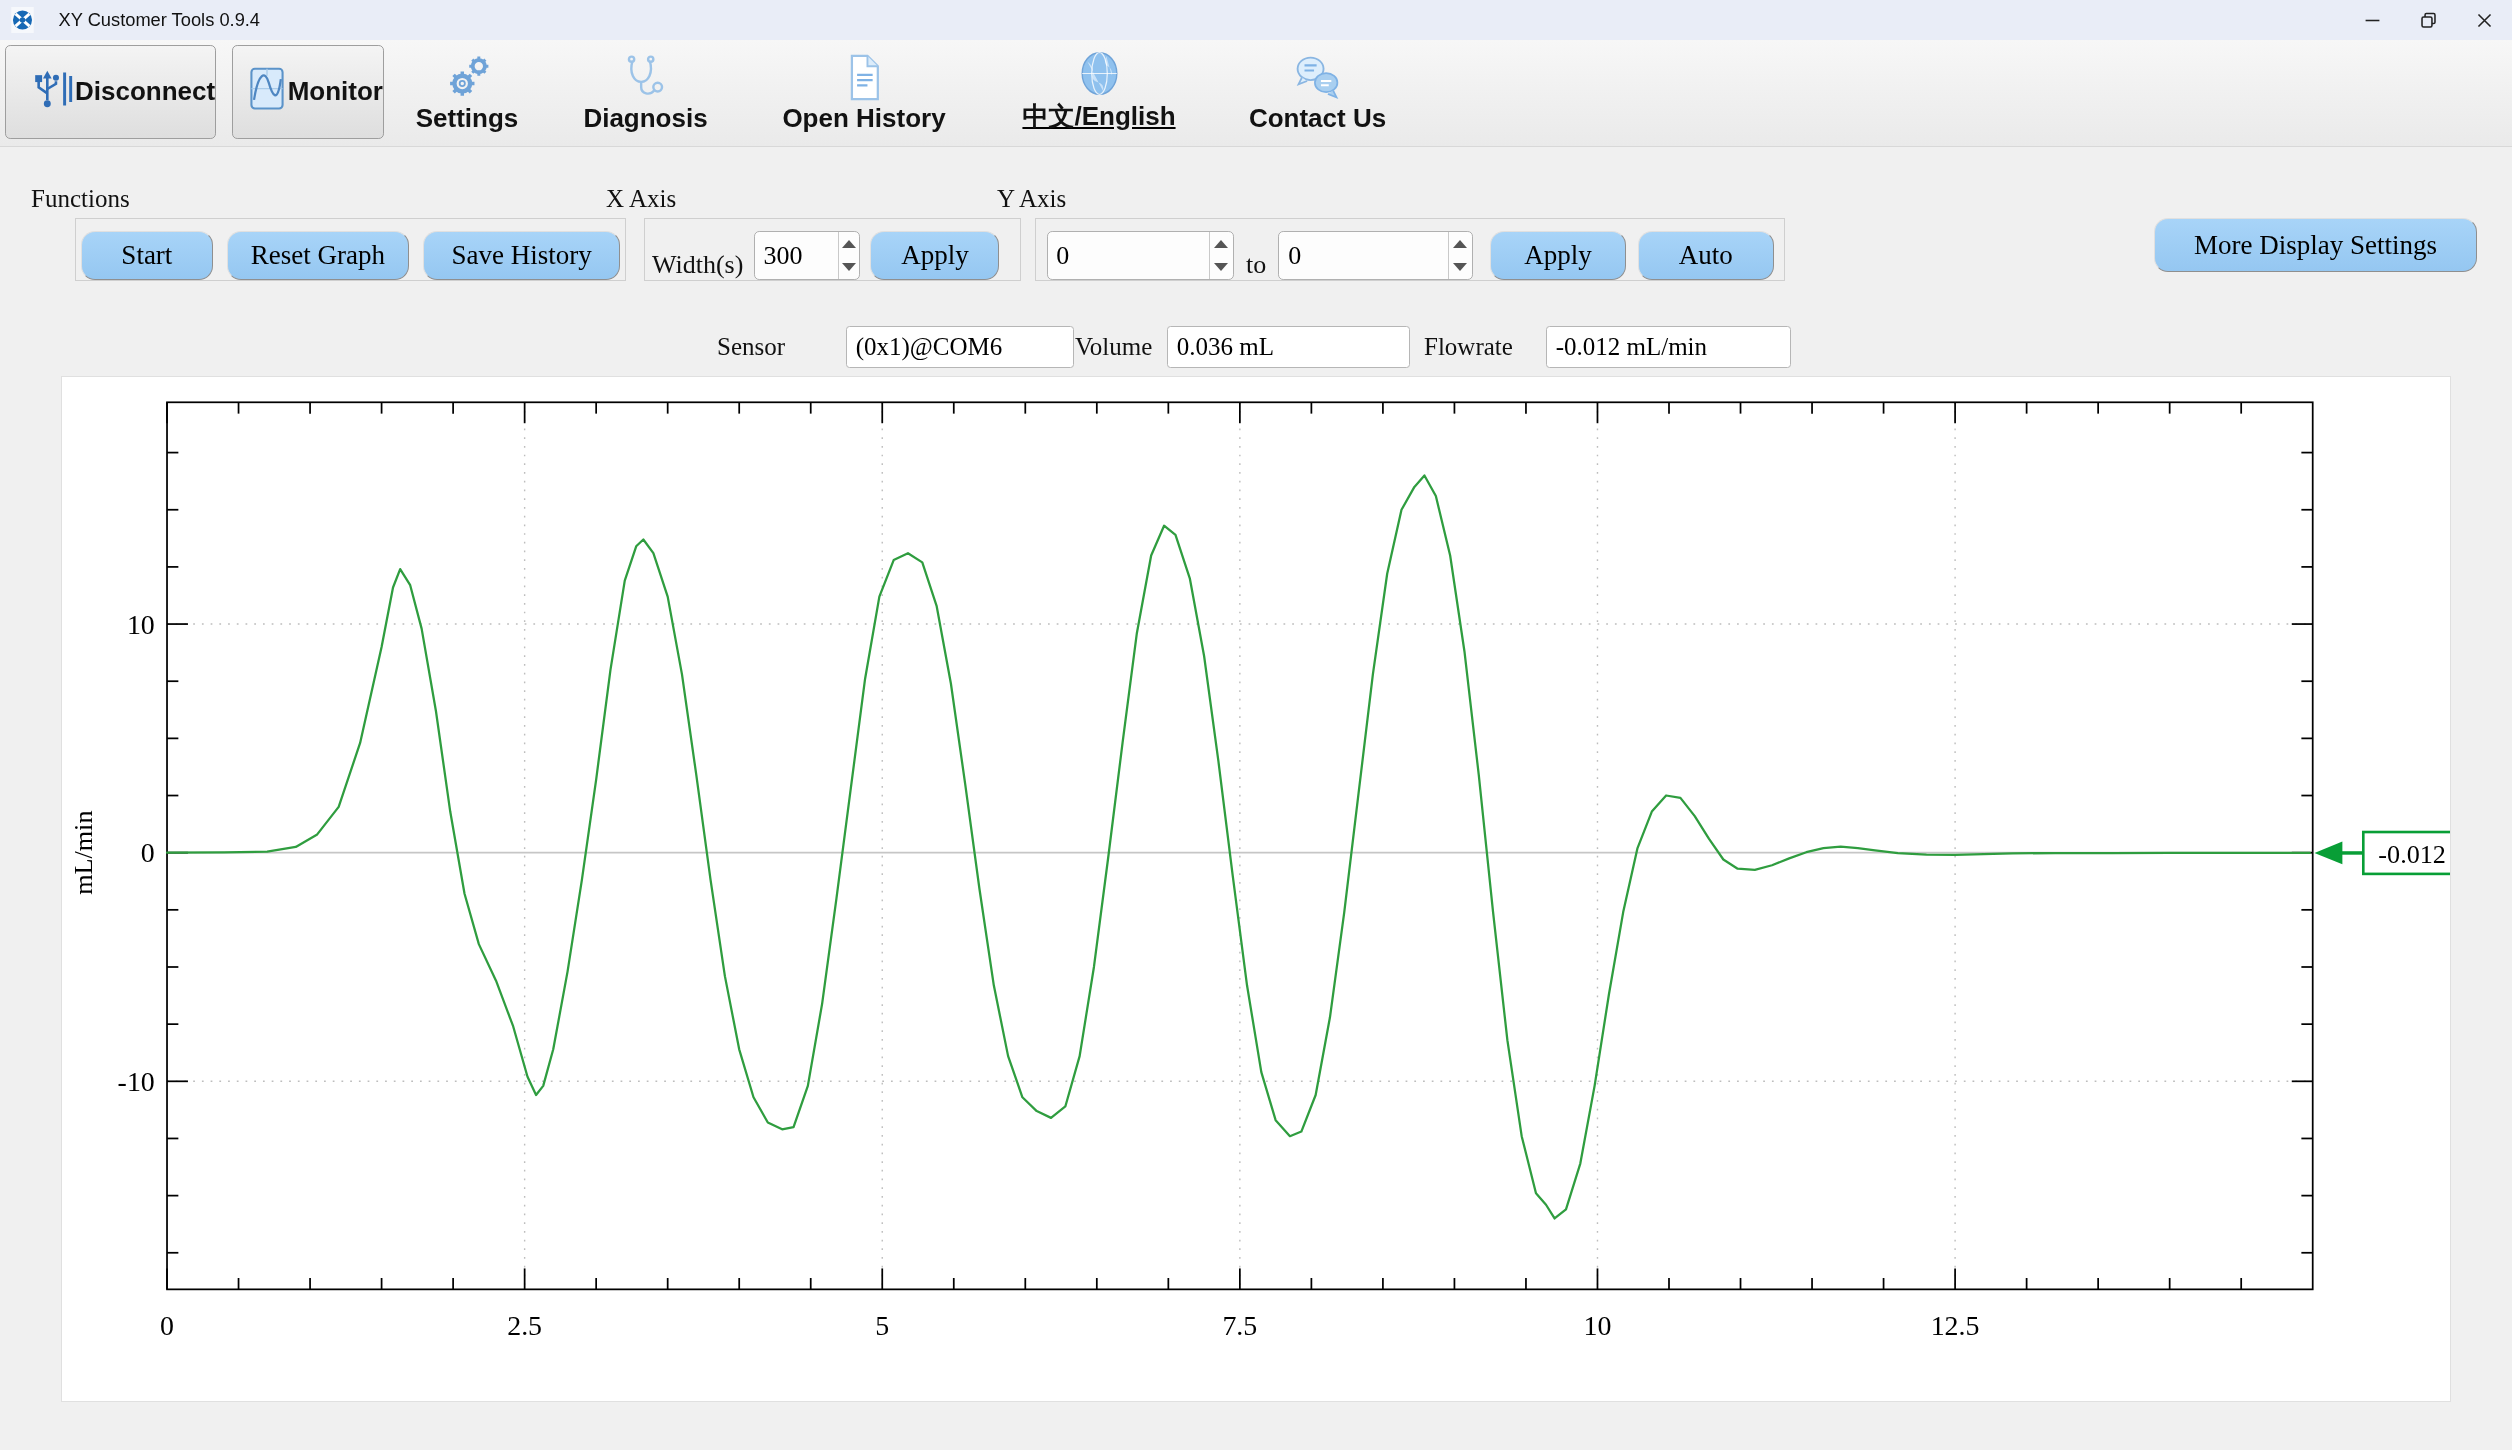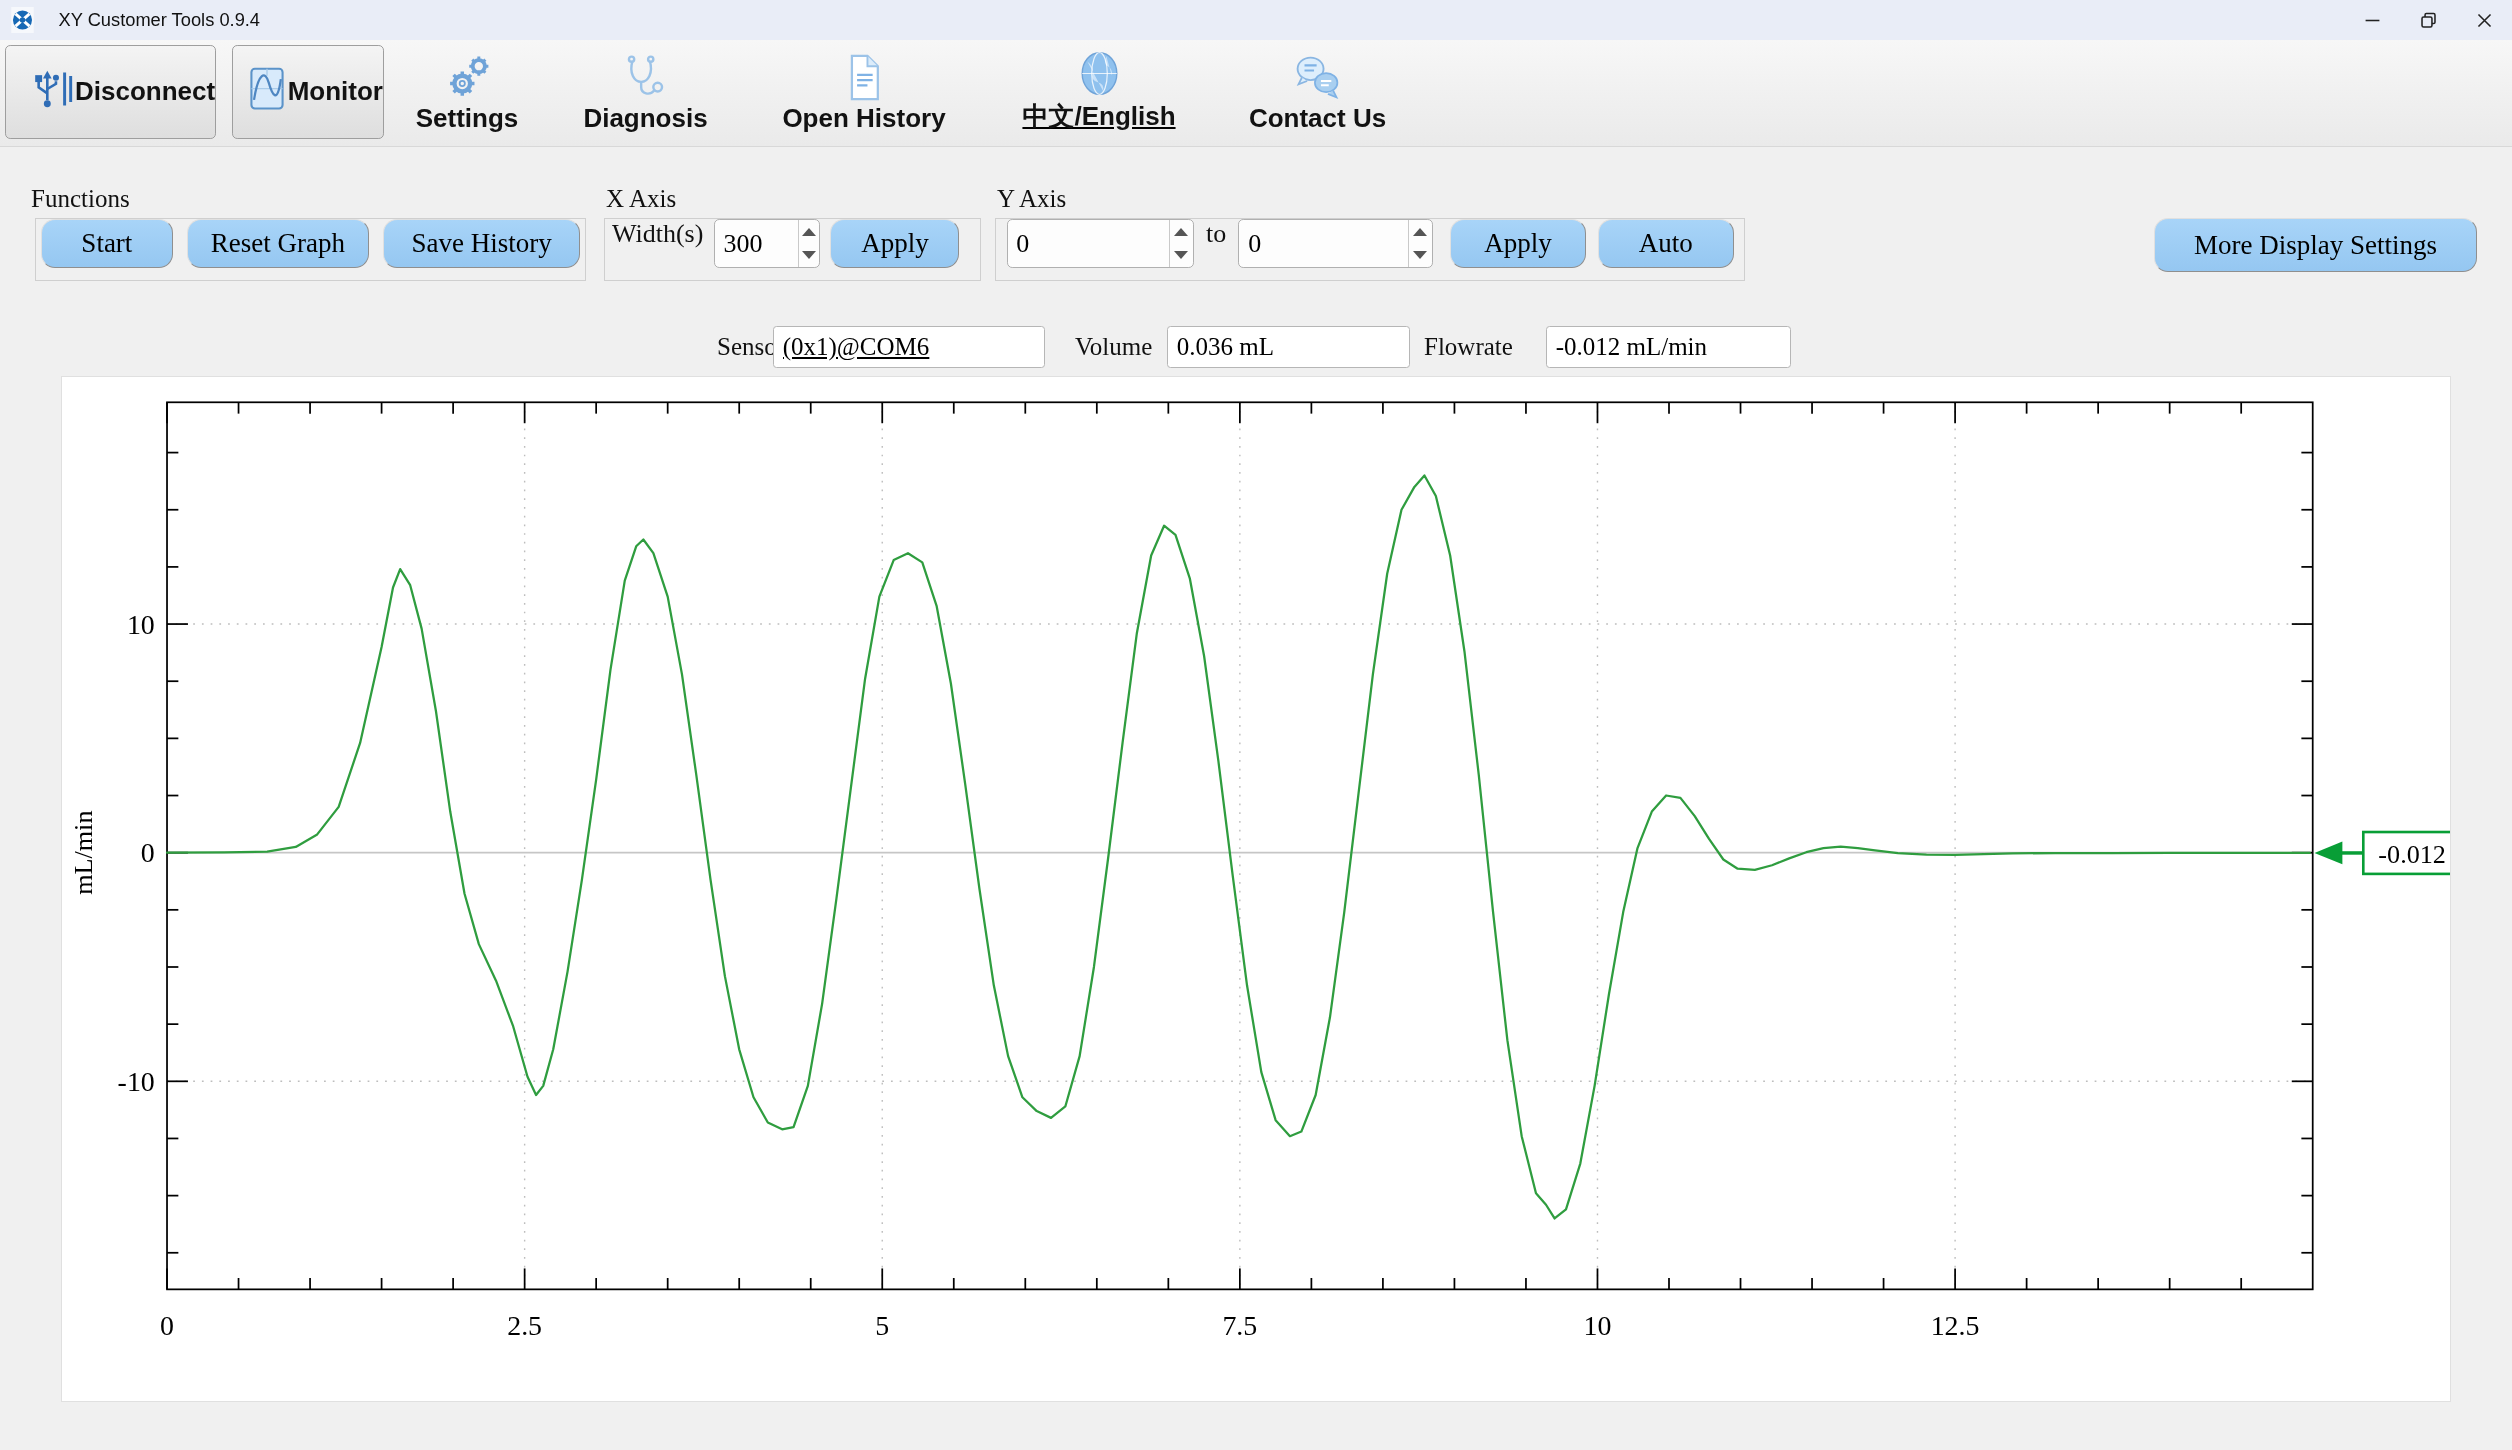--- a/index.html
+++ b/index.html
@@ -15,21 +15,21 @@
 
   
   #toolbar{left:0;top:40px;width:2512px;height:106px;background:linear-gradient(#f7f7f7,#eaeaea);border-bottom:1.7px solid #d8d8d8;}
   .tb-raised{position:absolute;top:5.2px;height:94px;background:linear-gradient(#f4f4f4,#dedede);border:1.7px solid #9e9e9e;border-radius:5.2px;display:flex;align-items:center;justify-content:flex-end;padding-bottom:2px;box-sizing:border-box;}
   .tb-flat{position:absolute;top:5.2px;height:94px;display:flex;flex-direction:column;align-items:center;justify-content:flex-end;padding-bottom:5.2px;box-sizing:border-box;}
   .tb-label{font-size:26px;font-weight:bold;color:#121212;white-space:nowrap;}
   .tb-icon{height:45px;display:flex;align-items:center;justify-content:center;margin-bottom:3.5px;}
 
   
   .group-label{font-size:25px;color:#111;font-family:"Liberation Serif",serif;}
-  .groupbox{border:1.7px solid #cfcfcf;box-sizing:border-box;display:flex;align-items:flex-start;}
+  .groupbox{border:1.7px solid #cfcfcf;box-sizing:border-box;display:flex;align-items:flex-end;margin-left:40px;}
   .btn-blue{background:linear-gradient(#a8d4f8,#95c7f1);border:1.7px solid;border-color:#e0e0e0 #8f8f8f #8f8f8f #e0e0e0;border-radius:14px;box-sizing:border-box;display:flex;align-items:center;justify-content:center;font-family:"Liberation Serif",serif;font-size:27px;color:#000;cursor:pointer;white-space:nowrap;}
   .spinner{background:#fdfdfd;border:1.7px solid #b0b0b0;border-radius:5.2px;box-sizing:border-box;display:flex;height:49px;overflow:hidden;}
   .spinner input{border:none;outline:none;background:transparent;font-family:"Liberation Serif",serif;font-size:26px;padding:0 0 0 8.7px;width:100%;min-width:0;}
   .spin-arrows{width:28px;border-left:1.7px solid #c9c9c9;display:flex;flex-direction:column;}
   .spin-up,.spin-down{flex:1;display:flex;align-items:center;justify-content:center;}
   .tri-up{width:0;height:0;border-left:7px solid transparent;border-right:7px solid transparent;border-bottom:8.7px solid #555;}
   .tri-down{width:0;height:0;border-left:7px solid transparent;border-right:7px solid transparent;border-top:8.7px solid #555;}
 
   
   .field-label{font-size:25px;font-family:"Liberation Serif",serif;color:#111;white-space:nowrap;}
@@ -231,21 +231,21 @@
         </div>
     </div>
   </div>
   <div class="btn-blue" style="width:136px;height:49px;margin-left:5.2px;">Apply</div>
   <div class="btn-blue" style="width:136px;height:49px;">Auto</div>
 </div>
 
 <div class="abs btn-blue" style="left:2154px;top:218px;width:323px;height:54px;">More Display Settings</div>
 
 <div class="abs field-label" style="left:717px;top:333px;">Sensor</div>
-<div class="abs field" style="left:773px;top:326px;width:272px;text-decoration:underline;">
+<div class="abs field" style="left:846px;top:326px;width:228px;">
   <input value="(0x1)@COM6" style="">
 </div>
 <div class="abs field-label" style="left:1075px;top:333px;">Volume</div>
 <div class="abs field" style="left:1167px;top:326px;width:243px;">
   <input value="0.036 mL" style="">
 </div>
 <div class="abs field-label" style="left:1424px;top:333px;">Flowrate</div>
 <div class="abs field" style="left:1546px;top:326px;width:245px;">
   <input value="-0.012 mL/min" style="">
 </div>

